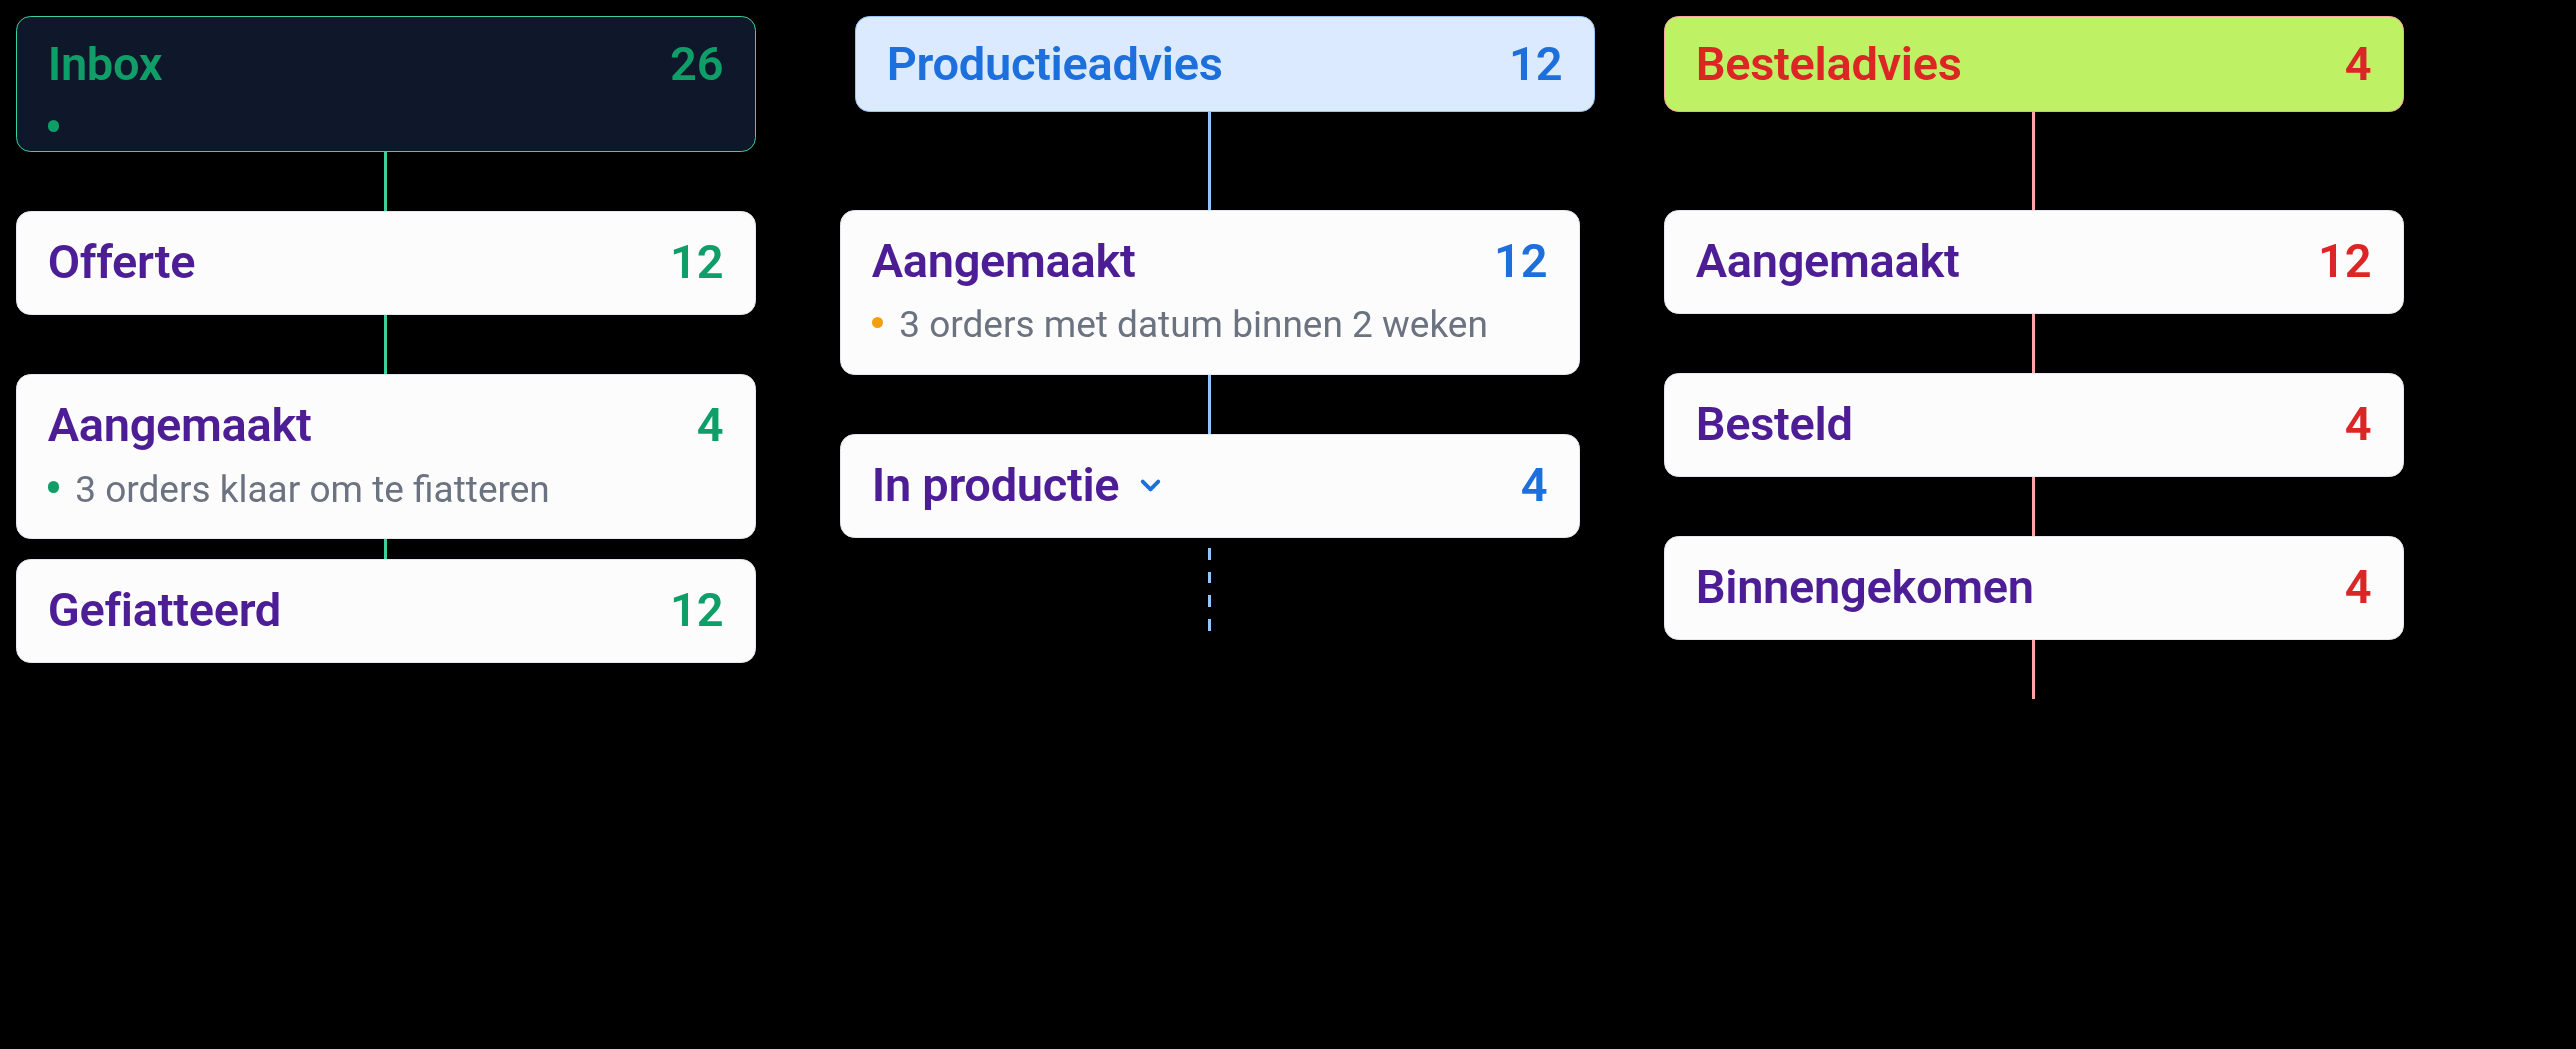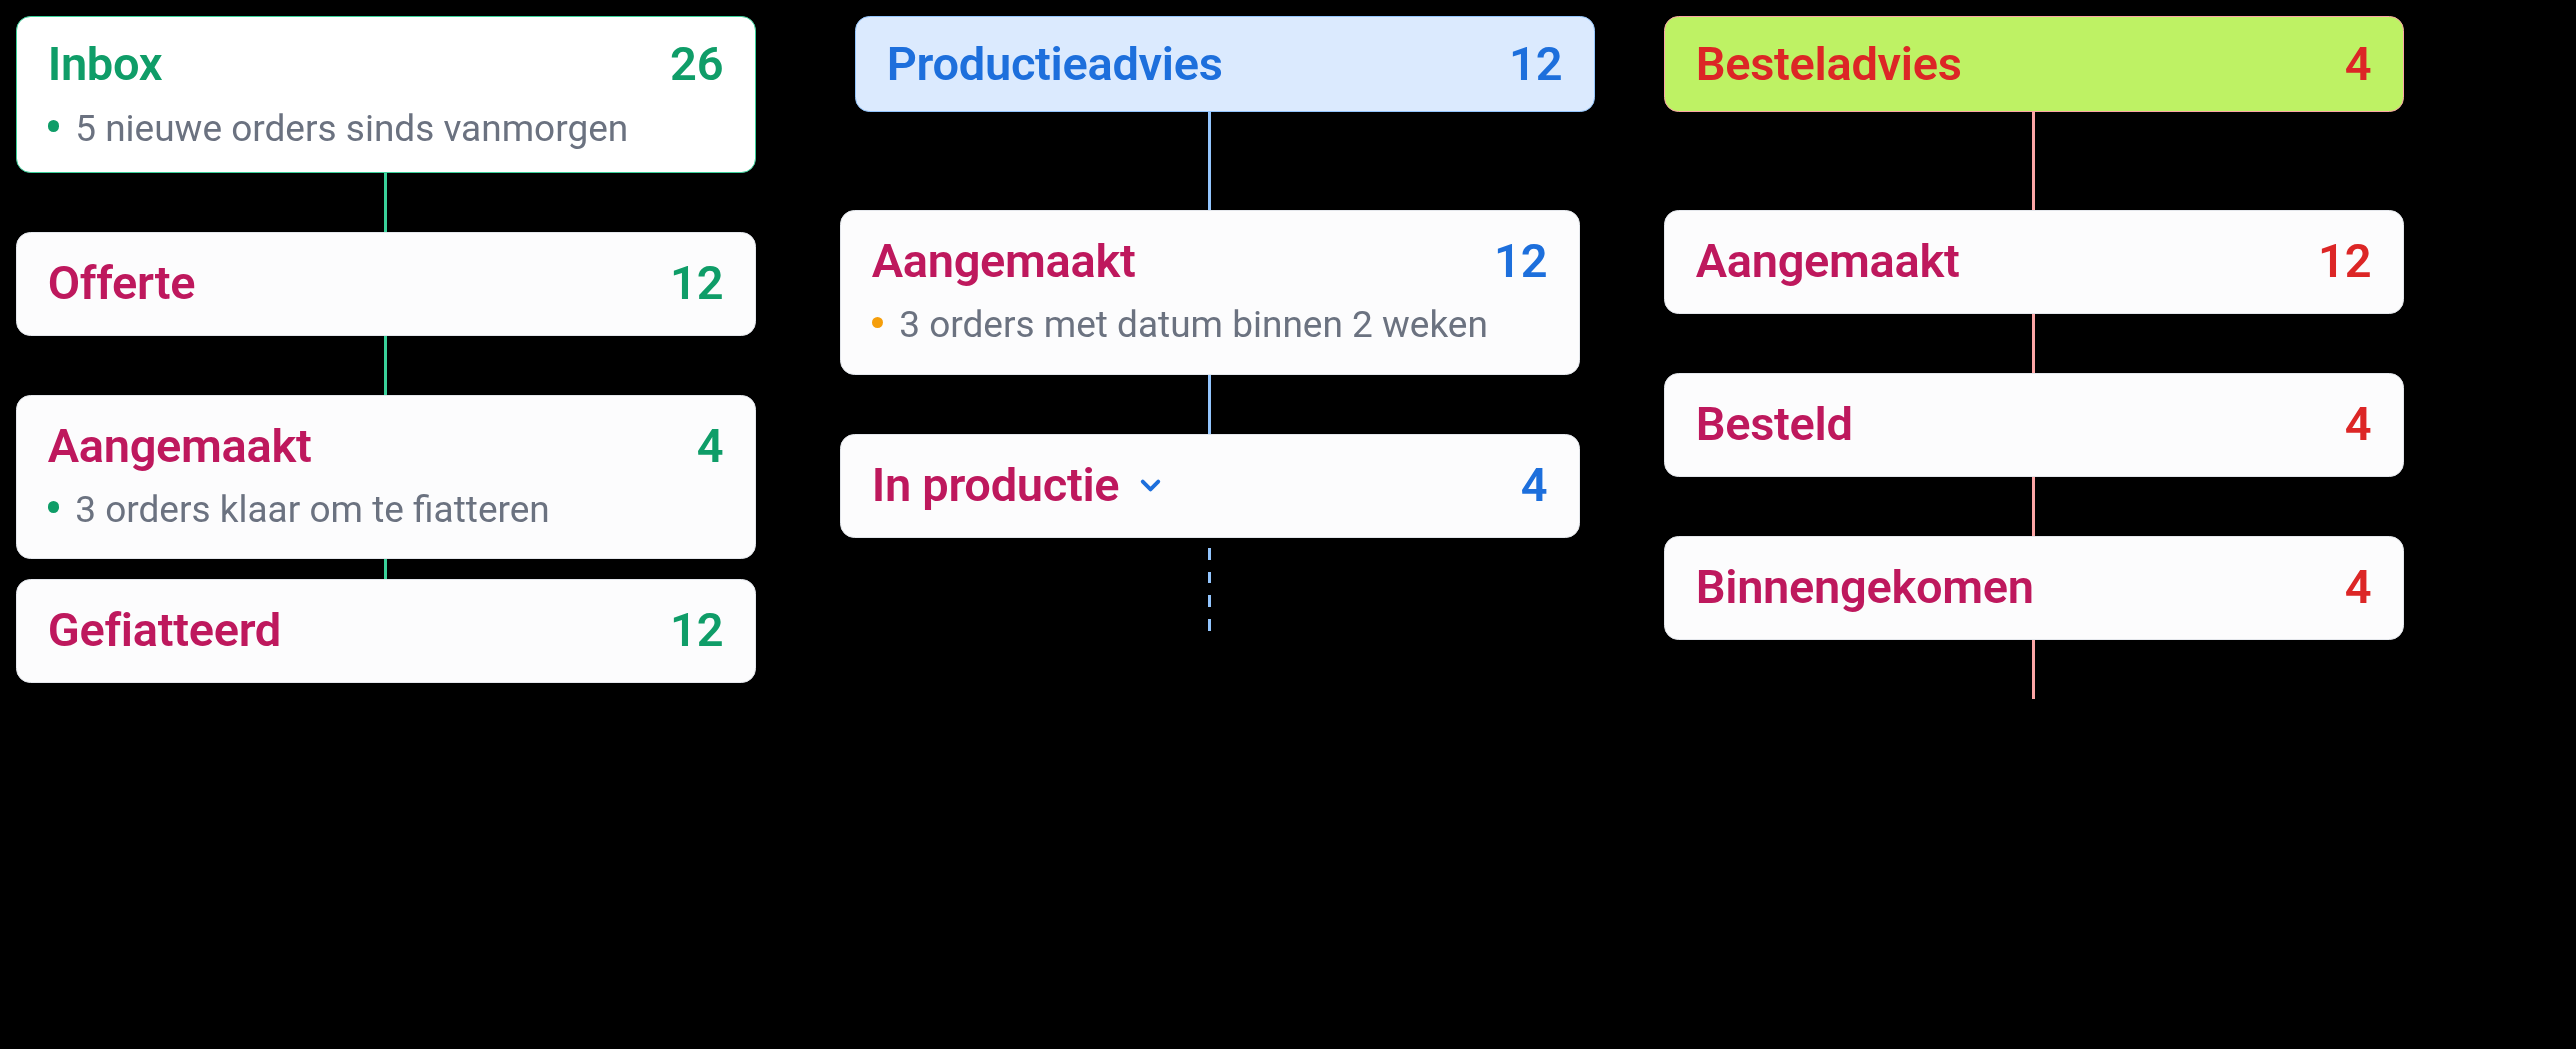--- a/index.html
+++ b/index.html
@@ -1,29 +1,29 @@
 <!DOCTYPE html>
 <html style="font-size:10.5px"><head>
 <meta charset="utf-8">
 <style>
   html,body{margin:0;padding:0;background:#000;font-family:-apple-system,BlinkMacSystemFont,"Segoe UI",Roboto,Helvetica,Arial,sans-serif;}
   body{display:flex;gap:84px;padding:15.7px 15.7px 0 15.7px;align-items:flex-start;overflow:hidden;width:2576px;height:1050px;box-sizing:border-box;transform-origin:top left;}
   .column{display:flex;flex-direction:column;align-items:center;width:740px;position:relative;}
   .card{background:#fcfcfd;border:1.3px solid #e4e7ec;border-radius:14.4px;width:100%;box-sizing:border-box;padding:22px 31px 25px 31px;position:relative;z-index:2;}
   .card.header{padding-top:19.6px;padding-bottom:19.6px;}
-  .card.header.green{background:#ffffff;border-color:#3ad19a;}
+  .card.header.green{background:#0f172a;border-color:#3ad19a;}
   .card.header.blue{background:#dbeafe;border-color:#93c5fd;margin-left:30px;}
   .card.header.red{background:#bef264;border-color:#fca5a5;}
   .title-row{display:flex;justify-content:space-between;align-items:center;}
   .title{font-size:47px;font-weight:600;letter-spacing:-0.3px;display:flex;align-items:center;gap:15.7px;}
   .count{font-size:47px;font-weight:600;}
   .green-text{color:#0f9d68;}
   .blue-text{color:#1d6fdc;}
   .red-text{color:#dc2626;}
-  .black-text{color:#be185d;}
+  .black-text{color:#4c1d95;}
   .subtitle{margin-top:14.4px;display:flex;align-items:flex-start;gap:15.7px;}
   .dot{width:11.8px;height:11.8px;border-radius:50%;margin-top:14.4px;flex:0 0 11.8px;}
   .dot.green{background:#0f9d68;}
   .dot.orange{background:#f59e0b;}
   .dot.red{background:#ef4444;}
   .subtitle-text{font-size:37px;color:#6b7280;line-height:1.25;font-weight:450;}
   .connector{width:2.6px;height:59px;z-index:1;}
   .connector.green{background:#3ad19a;}
   .connector.blue{background:#93c5fd;}
   .connector.red{background:#fca5a5;}
@@ -37,21 +37,20 @@
 <body>
 
 <div class="column">
   <div class="card header green">
     <div class="title-row">
       <span class="title green-text">Inbox</span>
       <span class="count green-text">26</span>
     </div>
     <div class="subtitle">
       <span class="dot green"></span>
-      <span class="subtitle-text">5 nieuwe orders sinds vanmorgen</span>
     </div>
   </div>
   <div class="connector green"></div>
 
   <div class="card">
     <div class="title-row">
       <span class="title black-text">Offerte</span>
       <span class="count green-text">12</span>
     </div>
   </div>

